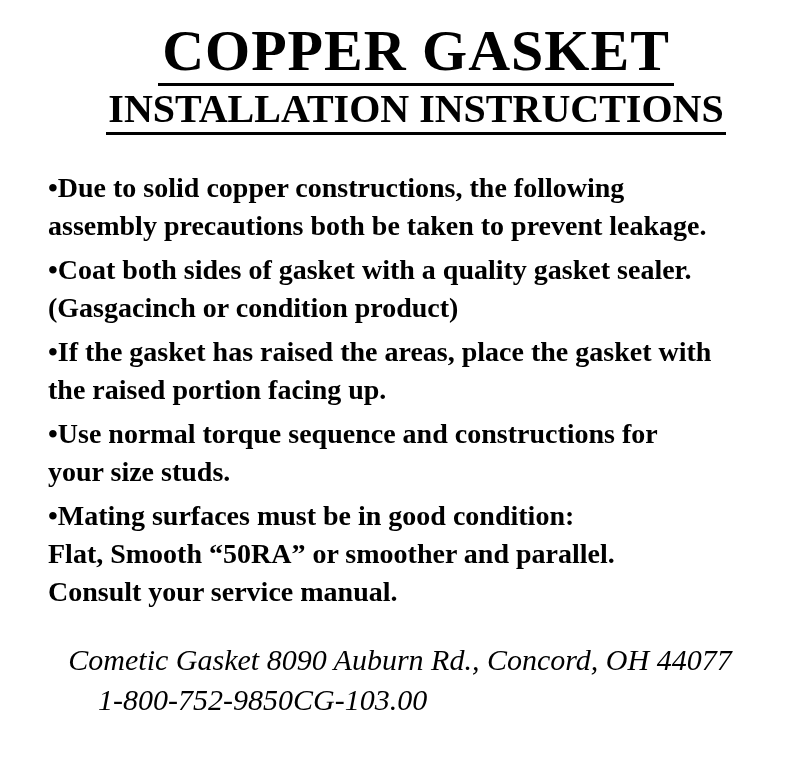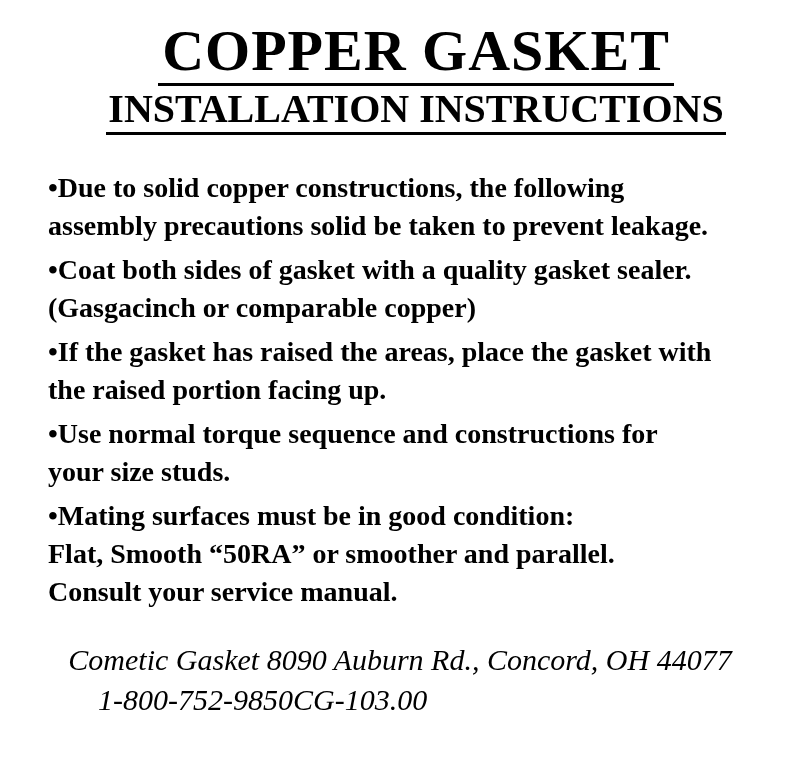--- a/index.html
+++ b/index.html
@@ -80,26 +80,26 @@
     </div>
     <div class="title-line2-wrap">
       <span class="title-line2">INSTALLATION INSTRUCTIONS</span>
     </div>
   </div>
 
   <div class="body-text">
 
     <div class="bullet-paragraph">
       <div class="bullet-line">•Due to solid copper constructions, the following</div>
-      <div class="bullet-line">assembly precautions solid be taken to prevent leakage.</div>
+      <div class="bullet-line">assembly precautions both be taken to prevent leakage.</div>
     </div>
 
     <div class="bullet-paragraph">
       <div class="bullet-line">•Coat both sides of gasket with a quality gasket sealer.</div>
-      <div class="bullet-line">(Gasgacinch or comparable copper)</div>
+      <div class="bullet-line">(Gasgacinch or condition product)</div>
     </div>
 
     <div class="bullet-paragraph">
       <div class="bullet-line">•If the gasket has raised the areas, place the gasket with</div>
       <div class="bullet-line">the raised portion facing up.</div>
     </div>
 
     <div class="bullet-paragraph">
       <div class="bullet-line">•Use normal torque sequence and constructions for</div>
       <div class="bullet-line">your size studs.</div>

